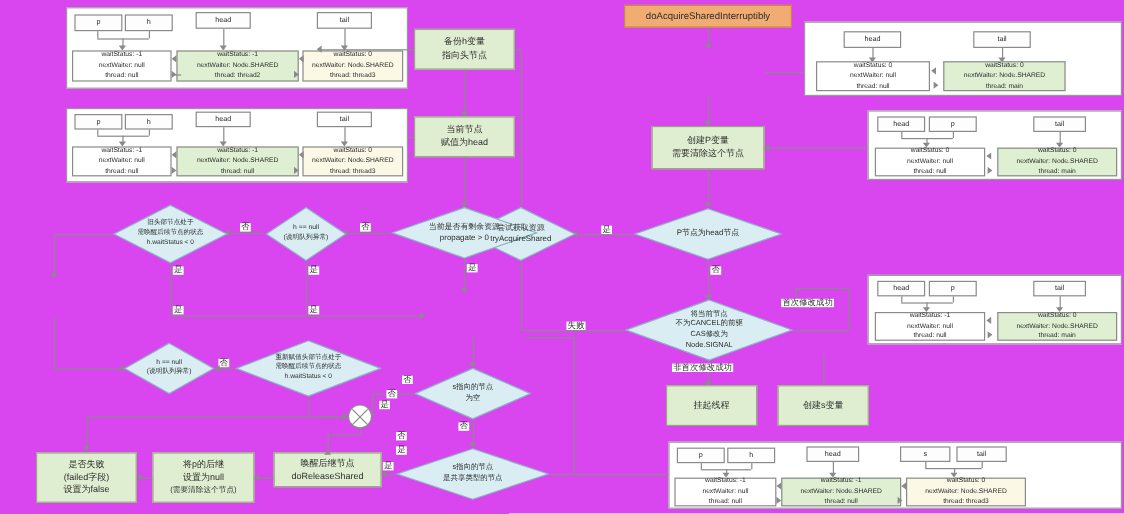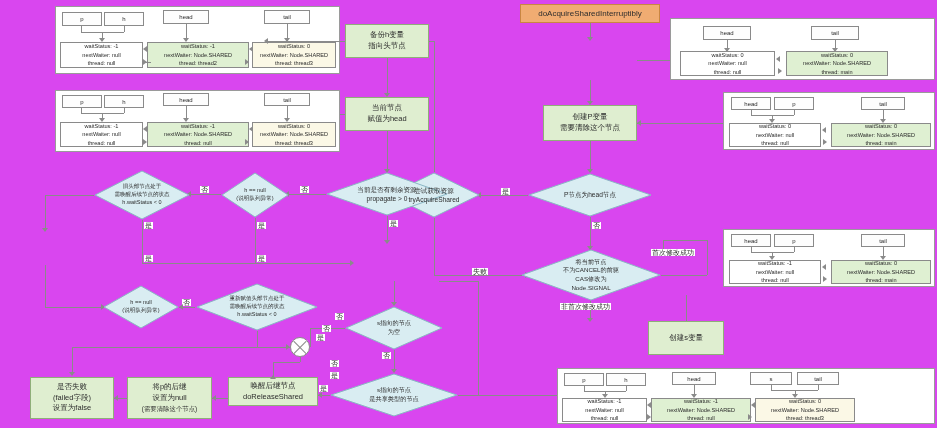--- a/index.html
+++ b/index.html
@@ -355,20 +355,23 @@
   <div class="ln lnh" style="left:661px;top:275px;width:46px;"></div>
   <div class="ln lnv" style="left:707px;top:240px;height:35px;"></div>
   <div class="ln lnh" style="left:663px;top:240px;width:44px;"></div>
   <div class="ln lnv" style="left:663px;top:240px;height:9px;"></div>
   <div class="lbl" style="left:651px;top:249px;">首次修改成功</div>
 
   <div class="ln lnv" style="left:590px;top:301px;height:20px;"></div>
   <div class="arr arr-d" style="left:587px;top:318px;"></div>
   <div class="lbl" style="left:560px;top:303px;">非首次修改成功</div>
 
+  <div class="proc" style="left:555px;top:321px;width:76px;height:34px;">
+    <span>挂起线程</span>
+  </div>
   <div class="proc" style="left:648px;top:321px;width:76px;height:34px;">
     <span>创建s变量</span>
   </div>
   <div class="ln lnv" style="left:686px;top:295px;height:26px;"></div>
 
   <div class="ln lnv" style="left:478px;top:281px;height:114px;"></div>
   <div class="ln lnh" style="left:439px;top:281px;width:39px;"></div>
   <div class="lbl" style="left:335px;top:313px;">否</div>
 
   <div class="lbl" style="left:330px;top:360px;">否</div>

